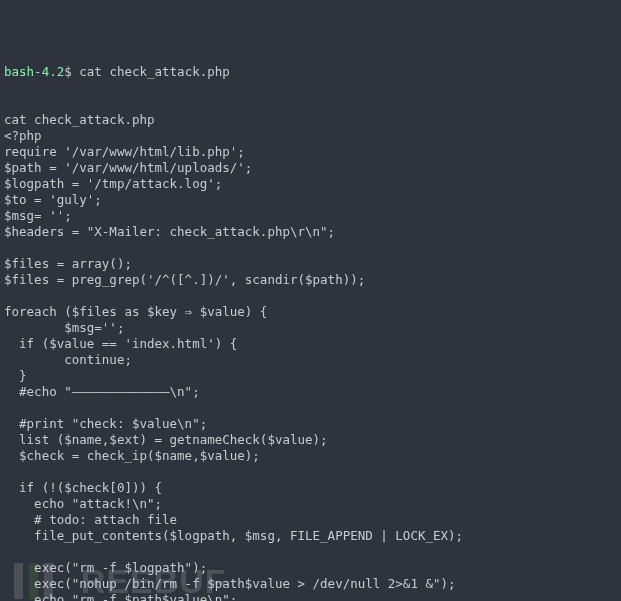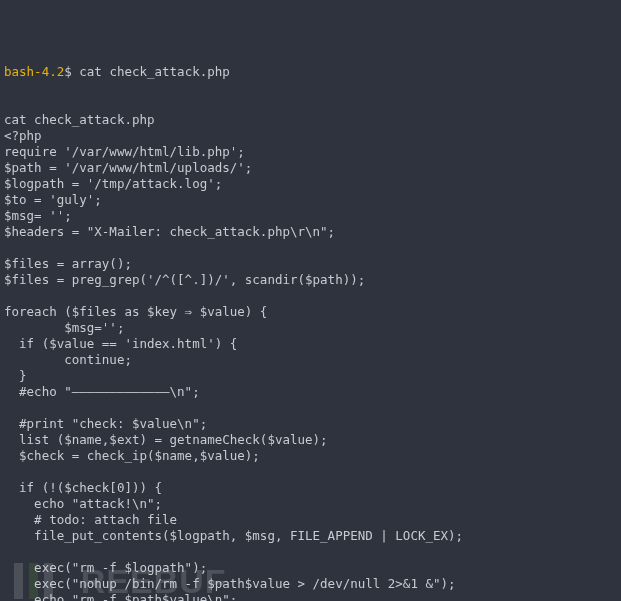--- a/index.html
+++ b/index.html
@@ -17,21 +17,21 @@
     color: #c8cbd0;
     position: relative;
   }
   .terminal {
     padding: 0 4px 0 4px;
     white-space: pre;
     position: relative;
     z-index: 1;
   }
   .line { height: 16px; }
-  .prompt-user { color: #eab308; }
+  .prompt-user { color: #86efac; }
   .prompt-sep  { color: #c8cbd0; }
   .prompt-cmd  { color: #c8cbd0; }
   .watermark {
     position: absolute;
     left: 14px;
     bottom: 2px;
     z-index: 0;
     opacity: 0.18;
     display: flex;
     align-items: center;

